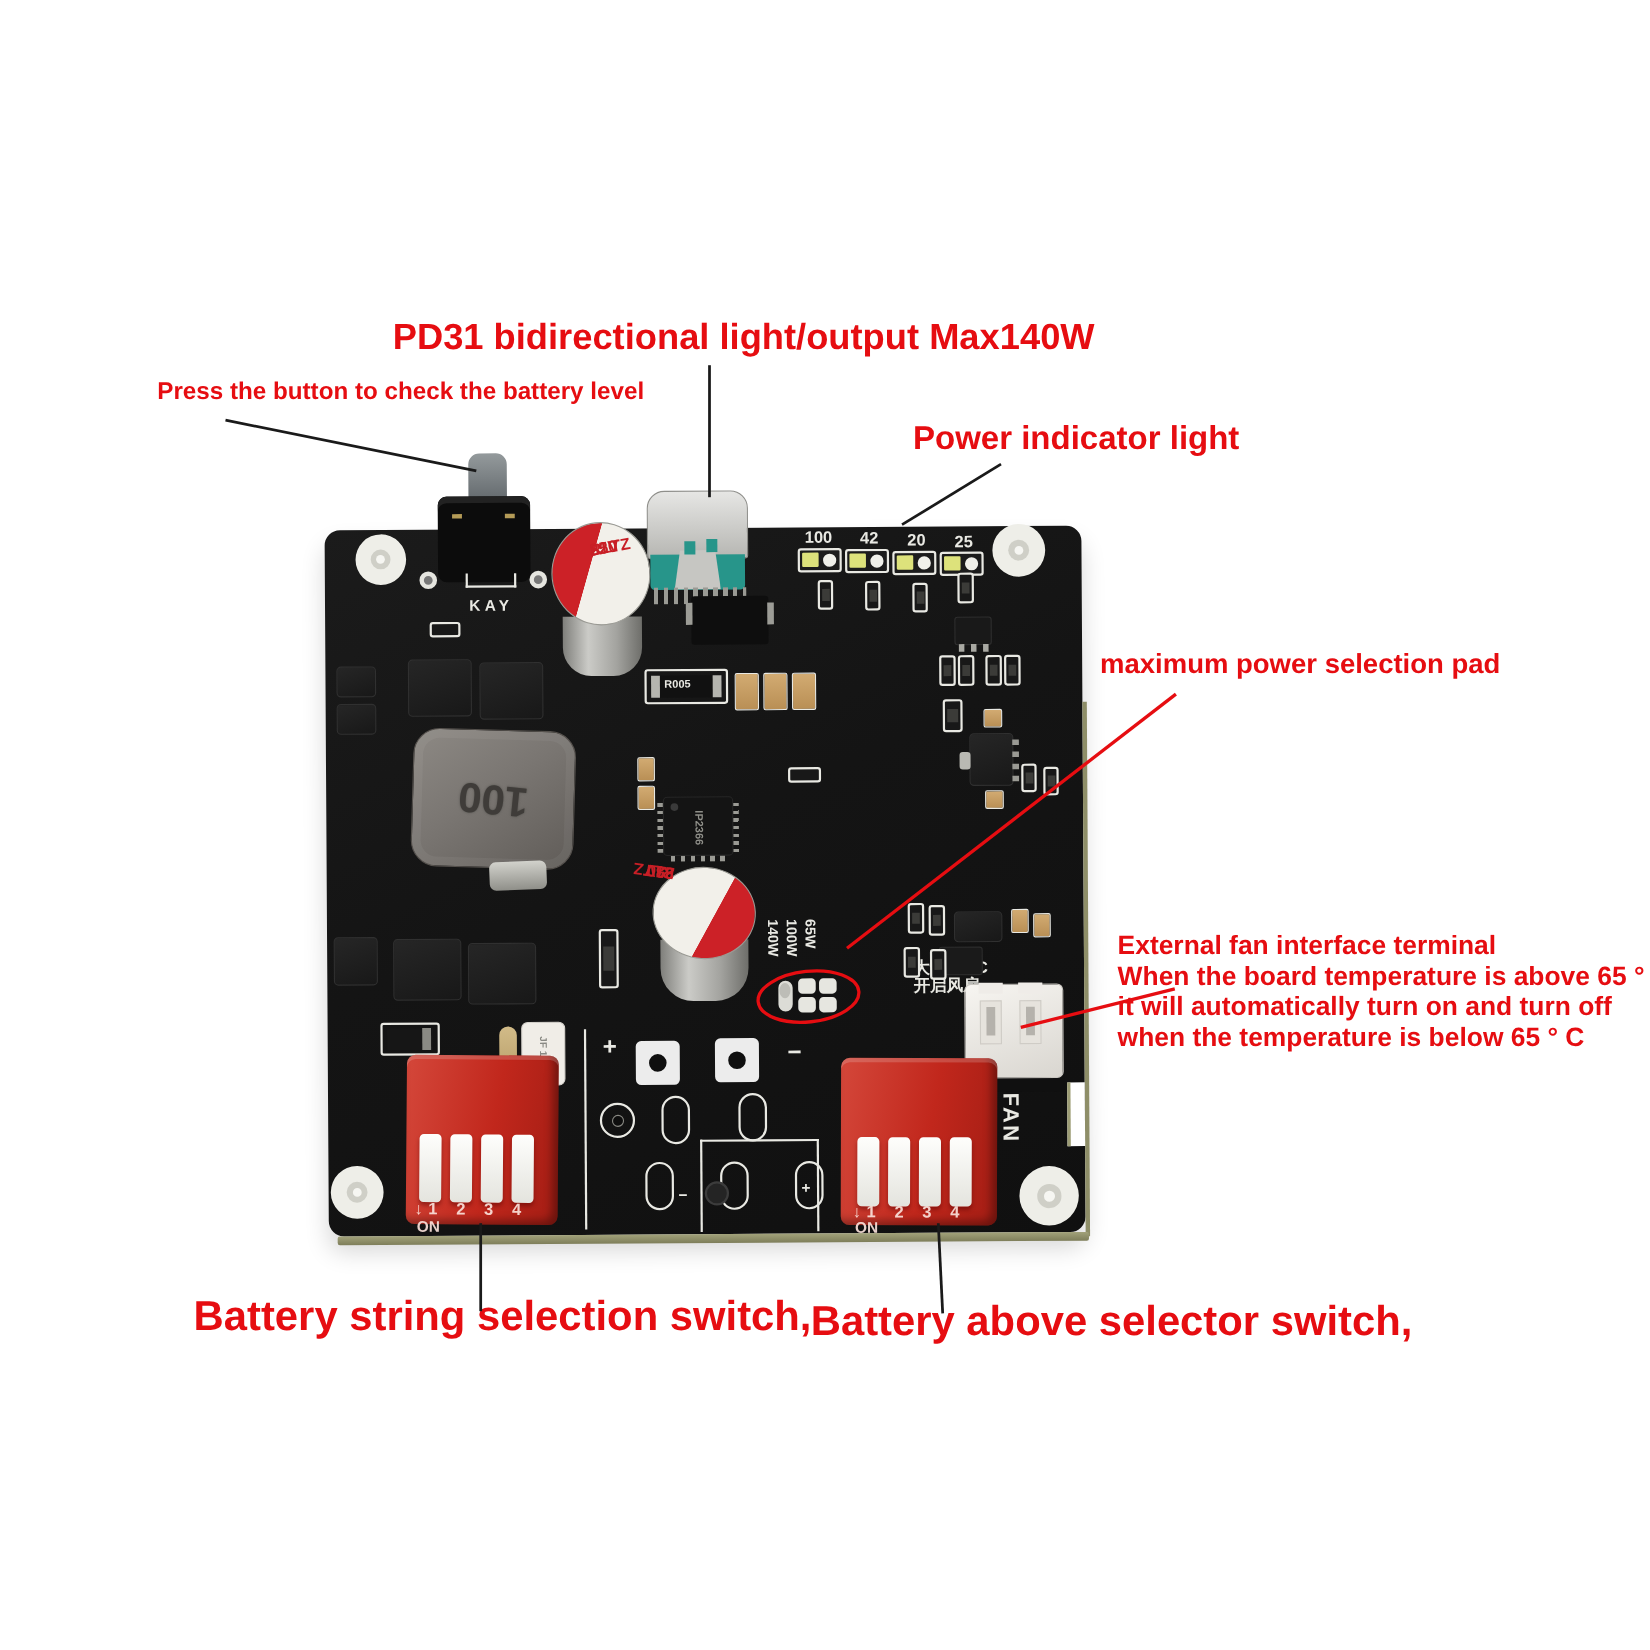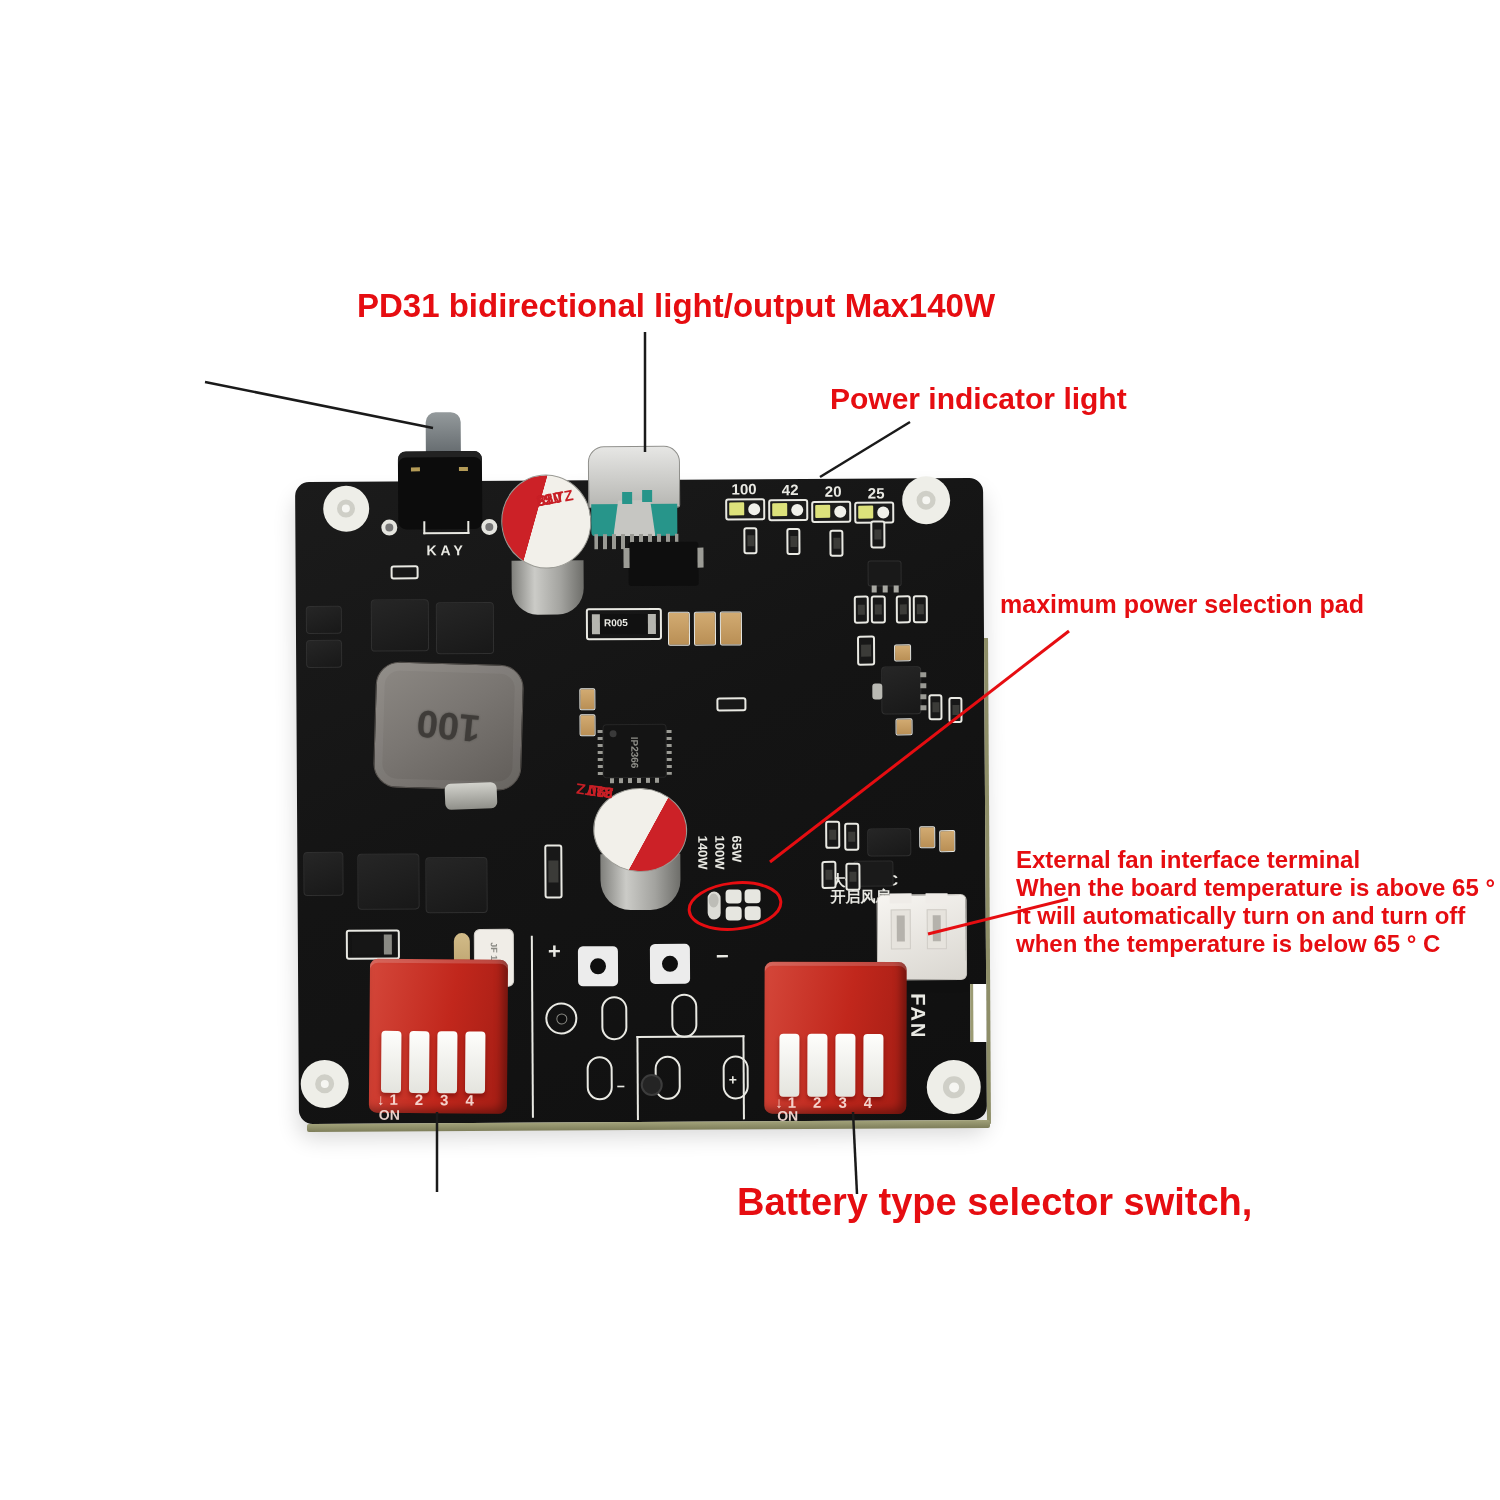--- a/index.html
+++ b/index.html
@@ -283,29 +283,31 @@
           <span style="position:static;margin-left:-12px;">1</span>
           <span style="position:static;">2</span>
           <span style="position:static;">3</span>
           <span style="position:static;">4</span>
       </span>
       <span class="dipnum" style="left:13px;top:146px;font-size:14px;">ON</span>
     </div>
   </div>
 
   <div class="ann" style="left:357px;top:287px;font-size:33px;">PD31 bidirectional light/output Max140W</div>
+  <div class="ann" style="left:143px;top:343px;font-size:22px;">Press the button to check the battery level</div>
   <div class="ann" style="left:1000px;top:590px;font-size:25px;">maximum power selection pad</div>
   <div class="ann" style="left:830px;top:382px;font-size:30px;">Power indicator light</div>
   <div class="ann" style="left:1016px;top:846px;font-size:24px;line-height:28px;">
     <div style="position:static;">External fan interface terminal</div>
     <div style="position:static;">When the board temperature is above 65 ° C</div>
     <div style="position:static;">it will automatically turn on and turn off</div>
     <div style="position:static;">when the temperature is below 65 ° C</div>
   </div>
-  <div class="ann" style="left:737px;top:1181px;font-size:38px;">Battery type selector switch,</div>
+  <div class="ann" style="left:176px;top:1176px;font-size:38px;">Battery string selection switch,</div>
+  <div class="ann" style="left:737px;top:1181px;font-size:38px;">Battery above selector switch,</div>
 
   <svg id="leaders" width="1500" height="1500" viewBox="0 0 1500 1500">
     <line x1="645" y1="332" x2="645" y2="452" stroke="#1a1a1a" stroke-width="2.5"></line>
     <line x1="205" y1="382" x2="433" y2="428" stroke="#1a1a1a" stroke-width="2.5"></line>
     <line x1="910" y1="422" x2="820" y2="477" stroke="#1a1a1a" stroke-width="2.5"></line>
     <line x1="437" y1="1112" x2="437" y2="1192" stroke="#1a1a1a" stroke-width="2.5"></line>
     <line x1="853" y1="1112" x2="857" y2="1194" stroke="#1a1a1a" stroke-width="2.5"></line>
     <line x1="1069" y1="631" x2="770" y2="862" stroke="#e60d11" stroke-width="3"></line>
     <line x1="1068" y1="899" x2="928" y2="934" stroke="#e60d11" stroke-width="3"></line>
     <ellipse cx="735" cy="906" rx="46" ry="23" transform="rotate(-6 735 906)" fill="none" stroke="#e60d11" stroke-width="3"></ellipse>

